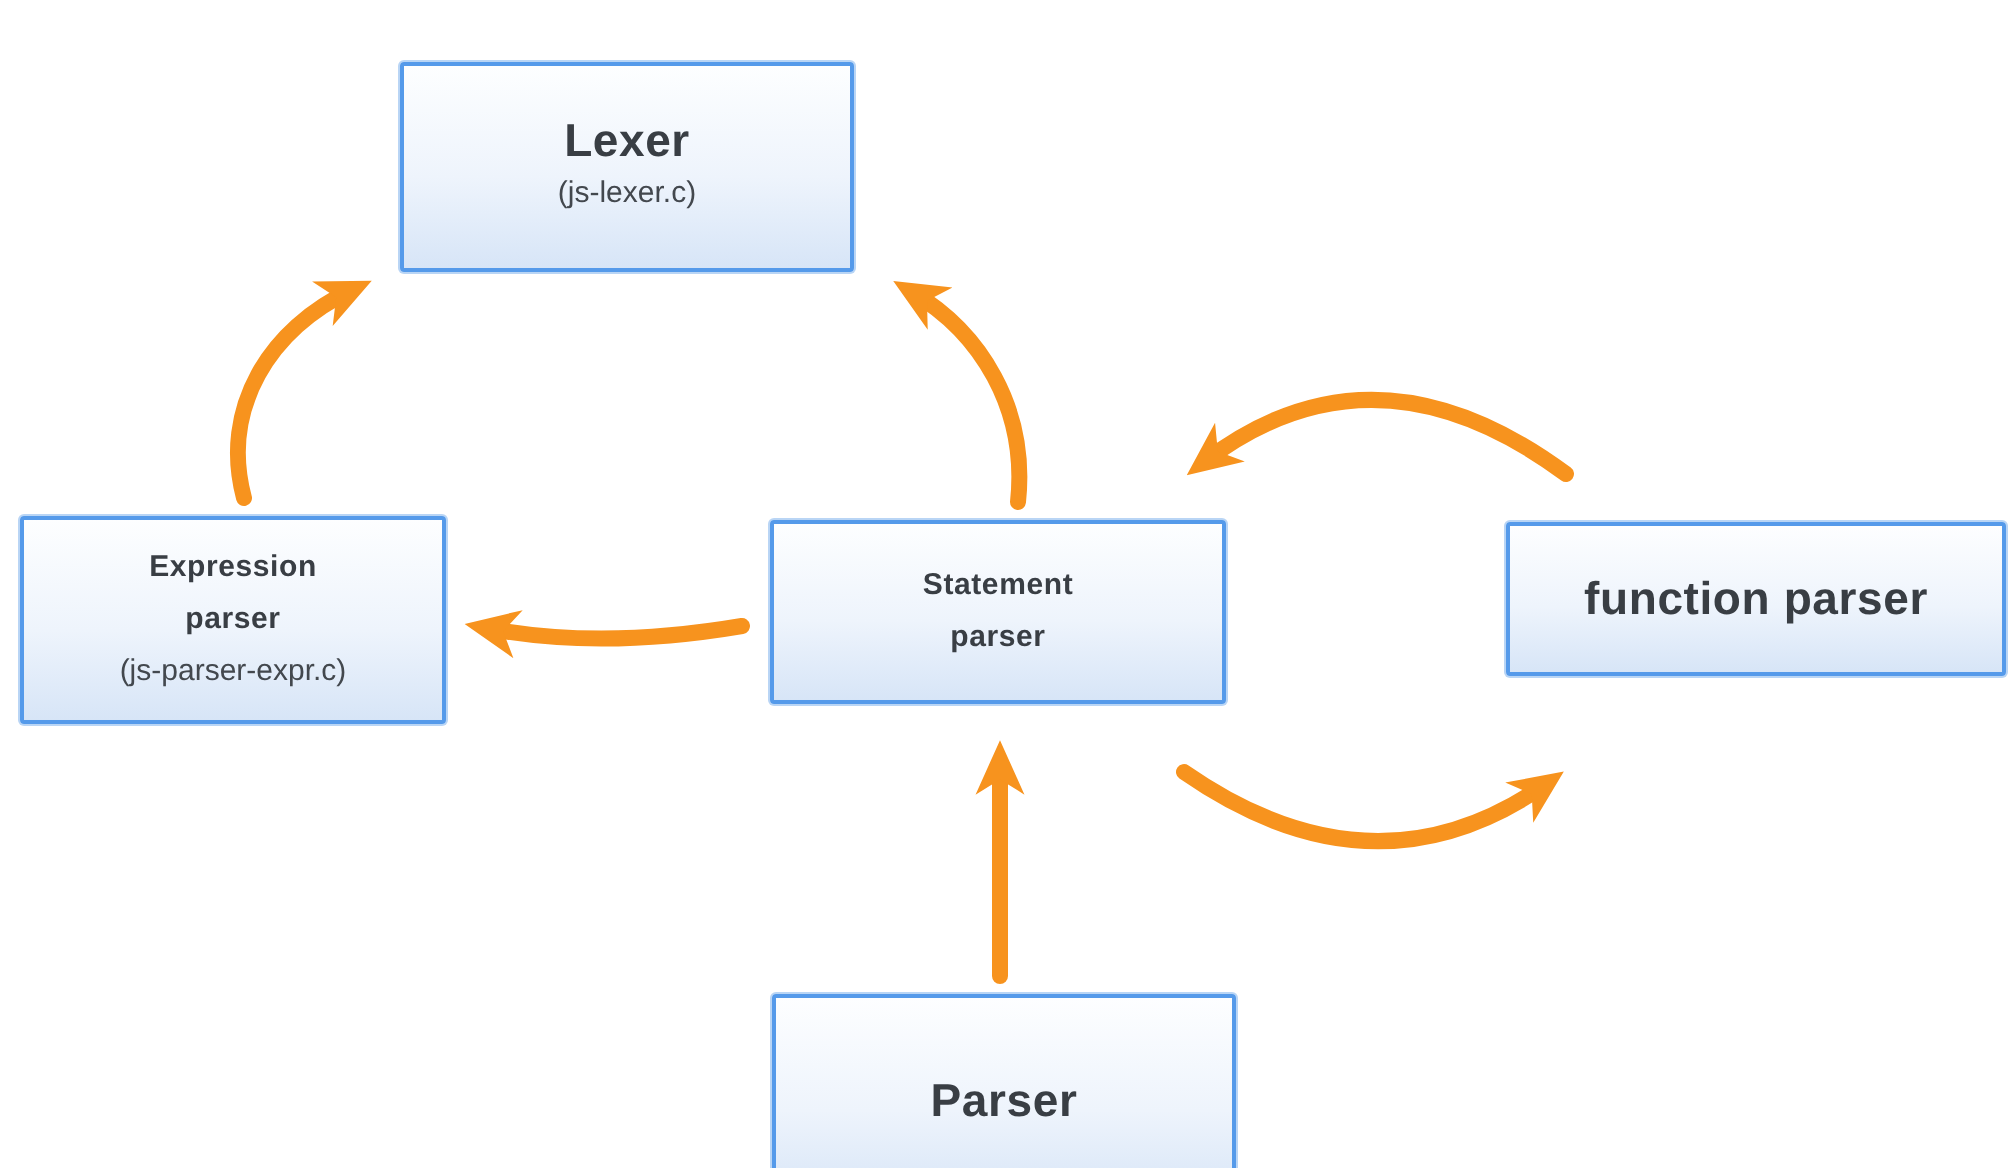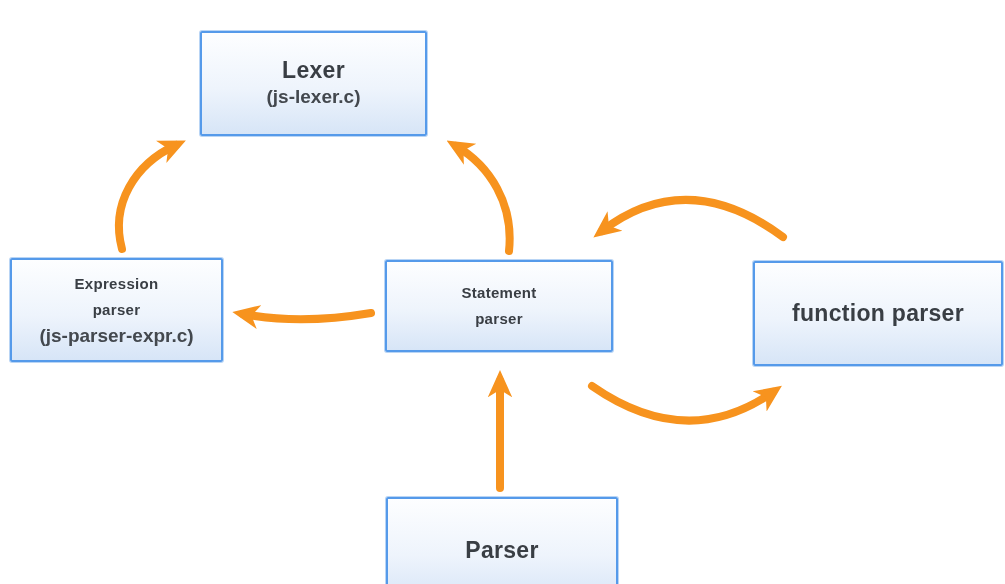--- a/index.html
+++ b/index.html
@@ -50,29 +50,29 @@
     color: var(--text);
   }
   .node .title {
     font-size: 23px;
     font-weight: 700;
     line-height: 27px;
     letter-spacing: 0.3px;
   }
   .node .title.multiline-part { font-size: 15px; line-height: 26px; }
   .node .subtitle {
-    font-size: 19px;
-    font-weight: 700;
+    font-size: 15px;
+    font-weight: 400;
     line-height: 26px;
     color: #43484e;
   }
   .node-lexer      { left: 200px; top:   7px; width: 227px; height: 105px; }
   .node-expression { left:  10px; top: 234px; width: 213px; height: 104px; }
   .node-statement  { left: 385px; top: 236px; width: 228px; height: 92px; }
-  .node-function   { left: 753px; top: 237px; width: 250px; height: 105px; }
+  .node-function   { left: 753px; top: 237px; width: 250px; height: 77px; }
   .node-parser     { left: 386px; top: 473px; width: 232px; height: 106px; }
 </style>
 </head>
 <body>
 
 <div class="canvas">
 
   <svg class="arrows" viewBox="0 0 1005 584" xmlns="http://www.w3.org/2000/svg">
     <defs>
       <marker id="arrowhead" viewBox="0 0 10 10" refX="6" refY="5" markerWidth="3.4" markerHeight="3.4" orient="auto">

